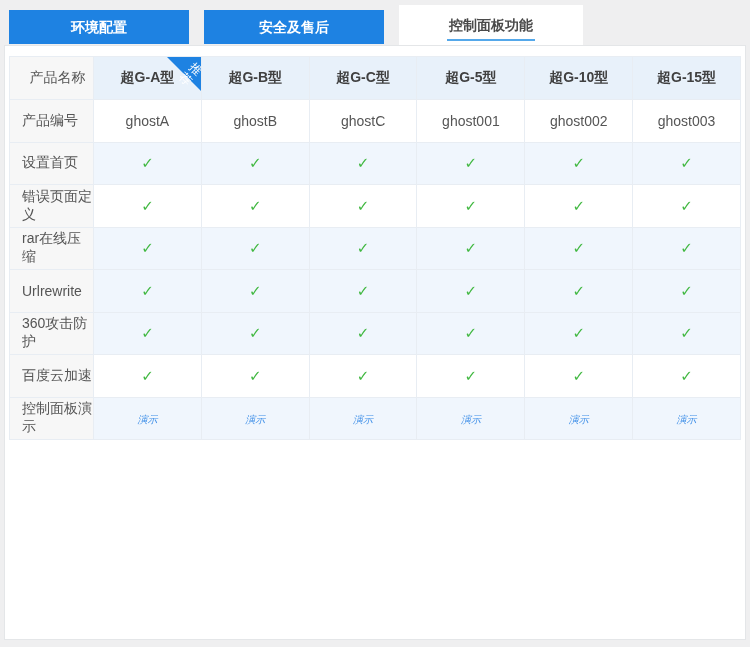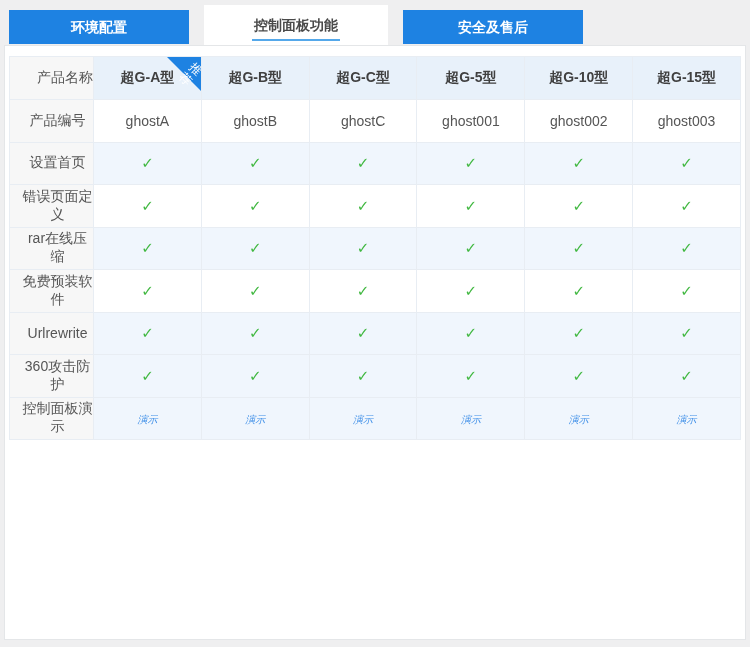--- a/index.html
+++ b/index.html
@@ -73,27 +73,27 @@
     background: var(--header-bg);
     color: #404040;
     font-weight: bold;
     position: relative;
     overflow: hidden;
   }
   table.compare th.corner {
     background: var(--label-bg);
     color: #555555;
     font-weight: normal;
-    text-align: right;
+    text-align: center;
     padding-left: 12px;
   }
   table.compare td { height: 42.5px; background: #ffffff; color: #555555; }
   table.compare td.row-label {
     background: var(--label-bg);
-    text-align: center;
+    text-align: left;
     padding-left: 12px;
     color: #555555;
   }
   table.compare tr.stripe td:not(.row-label) { background: var(--stripe-bg); }
   .check {
     color: var(--check-green);
     font-weight: bold;
     font-size: 15px;
   }
   a.demo {
@@ -124,25 +124,25 @@
     white-space: normal;
     word-break: break-all;
     text-align: center;
   }
 </style>
 </head>
 <body>
 
 <div class="tabs">
   <div class="tab">环境配置</div>
+  <div class="tab">安全及售后</div>
   <div class="tab active">
     <span>控制面板功能</span>
     <span class="tab-underline"></span>
   </div>
-  <div class="tab">安全及售后</div>
 </div>
 
 <div class="card">
   <table class="compare">
     <colgroup>
       <col class="label-col">
     </colgroup>
     <thead>
         <tr>
           <th class="corner">产品名称</th>
@@ -184,40 +184,40 @@
         </tr>
         <tr class="stripe">
           <td class="row-label">rar在线压缩</td>
           <td><span class="check">✓</span></td>
           <td><span class="check">✓</span></td>
           <td><span class="check">✓</span></td>
           <td><span class="check">✓</span></td>
           <td><span class="check">✓</span></td>
           <td><span class="check">✓</span></td>
         </tr>
-        <tr>
-          <td class="row-label">免费预装软件</td>
-          <td><span class="check">✓</span></td>
-          <td><span class="check">✓</span></td>
-          <td><span class="check">✓</span></td>
-          <td><span class="check">✓</span></td>
-          <td><span class="check">✓</span></td>
-          <td><span class="check">✓</span></td>
-        </tr>
         <tr class="stripe">
           <td class="row-label">Urlrewrite</td>
           <td><span class="check">✓</span></td>
           <td><span class="check">✓</span></td>
           <td><span class="check">✓</span></td>
           <td><span class="check">✓</span></td>
           <td><span class="check">✓</span></td>
           <td><span class="check">✓</span></td>
         </tr>
         <tr class="stripe">
           <td class="row-label">360攻击防护</td>
+          <td><span class="check">✓</span></td>
+          <td><span class="check">✓</span></td>
+          <td><span class="check">✓</span></td>
+          <td><span class="check">✓</span></td>
+          <td><span class="check">✓</span></td>
+          <td><span class="check">✓</span></td>
+        </tr>
+        <tr>
+          <td class="row-label">百度云加速</td>
           <td><span class="check">✓</span></td>
           <td><span class="check">✓</span></td>
           <td><span class="check">✓</span></td>
           <td><span class="check">✓</span></td>
           <td><span class="check">✓</span></td>
           <td><span class="check">✓</span></td>
         </tr>
         <tr class="stripe">
           <td class="row-label">控制面板演示</td>
           <td><a class="demo">演示</a></td>

